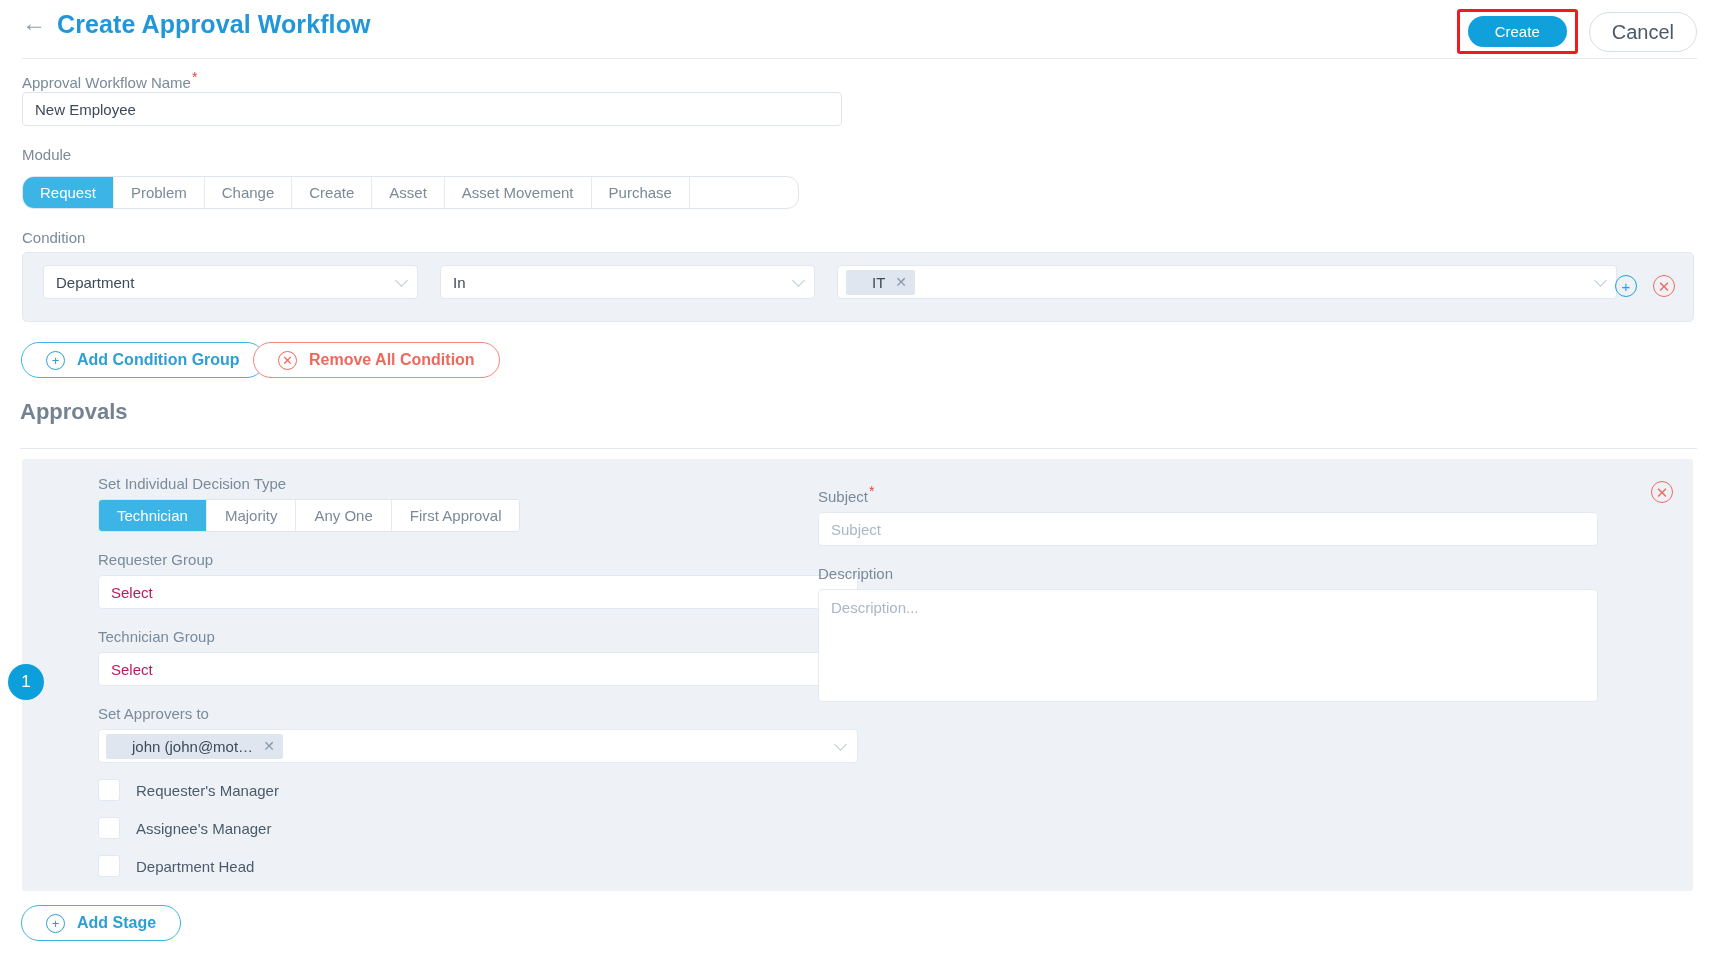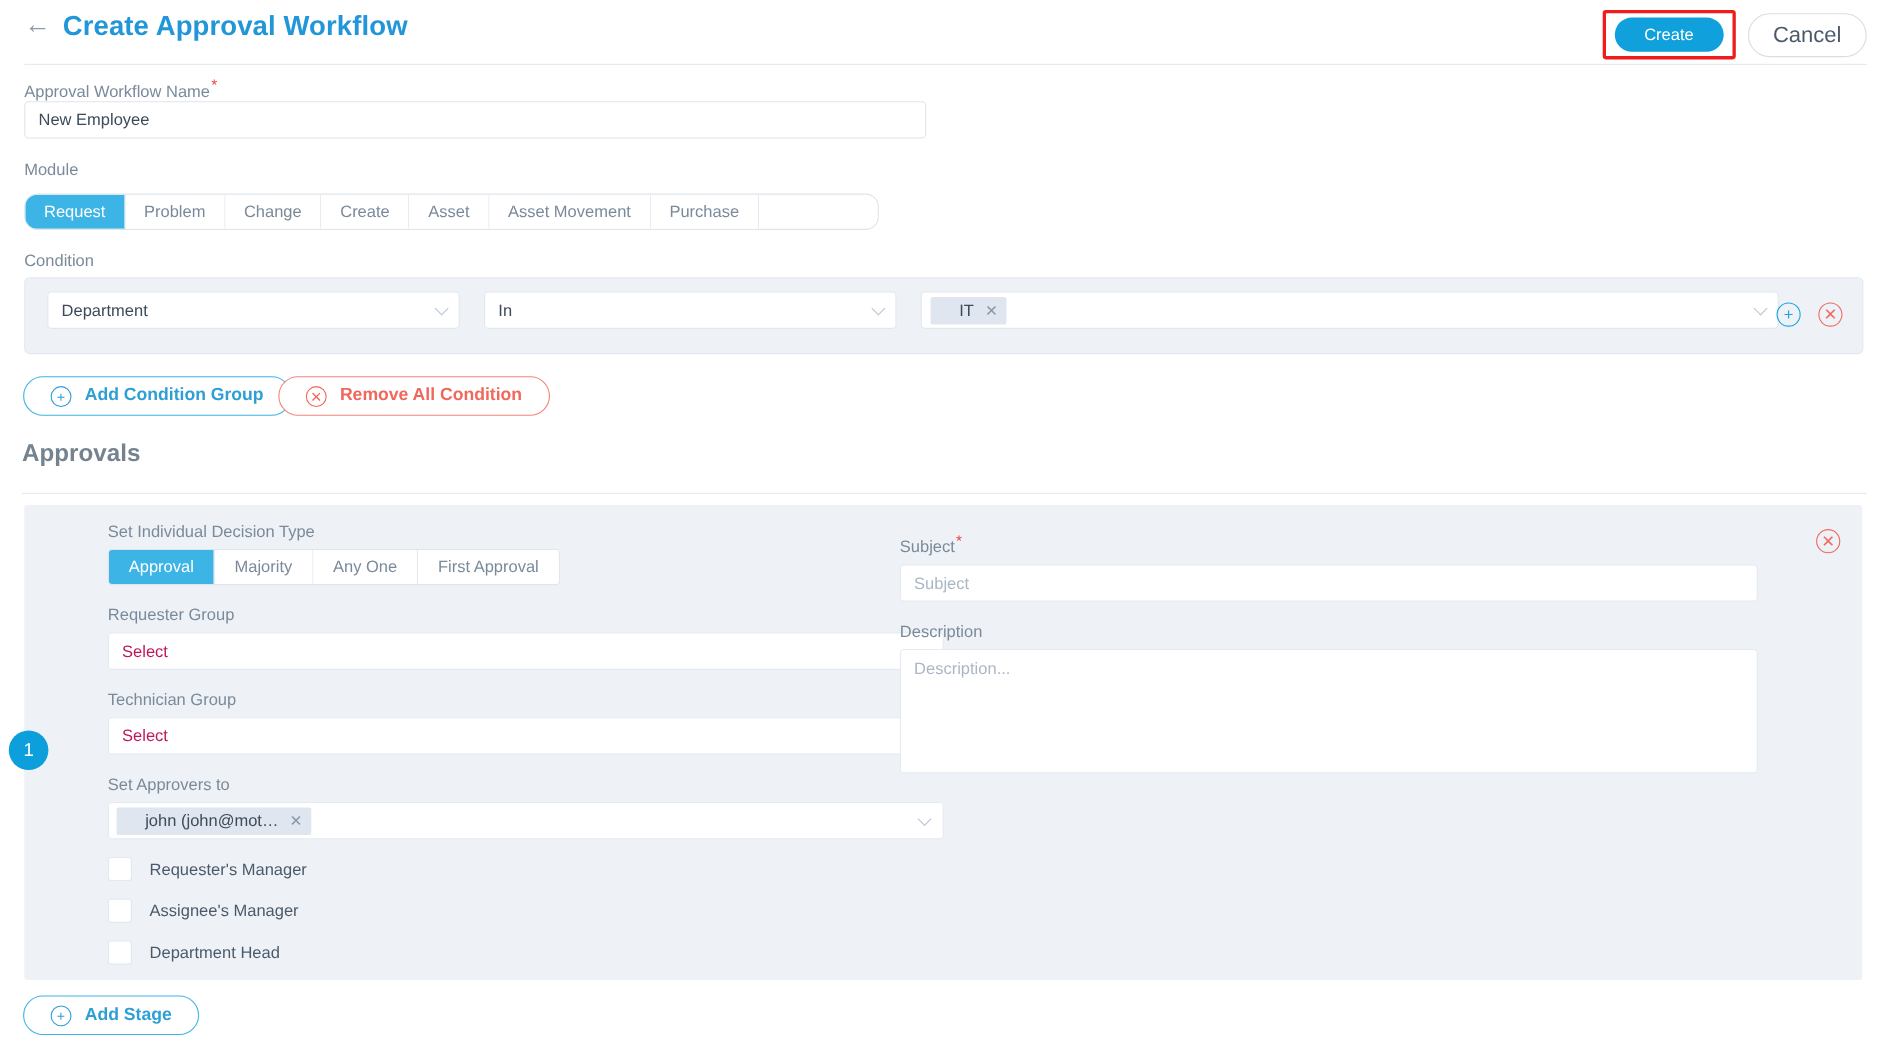--- a/index.html
+++ b/index.html
@@ -322,21 +322,21 @@
   <div class="approvals-title">Approvals</div>
   <div class="approvals-rule"></div>
 
   <div class="stage">
     <div class="stage-badge">1</div>
     <span class="circ-ico circ-del stage-del">✕</span>
 
     <div class="stage-col-left">
       <label class="f-label">Set Individual Decision Type</label>
       <div class="decision-tabs">
-        <div class="decision-tab active">Approval</div>
+        <div class="decision-tab active">Technician</div>
         <div class="decision-tab">Majority</div>
         <div class="decision-tab">Any One</div>
         <div class="decision-tab">First Approval</div>
       </div>
 
       <div class="field-block">
         <label class="f-label">Requester Group</label>
         <div class="sel-plain">
           <span class="ph">Select</span>
           <span class="chev"></span>

